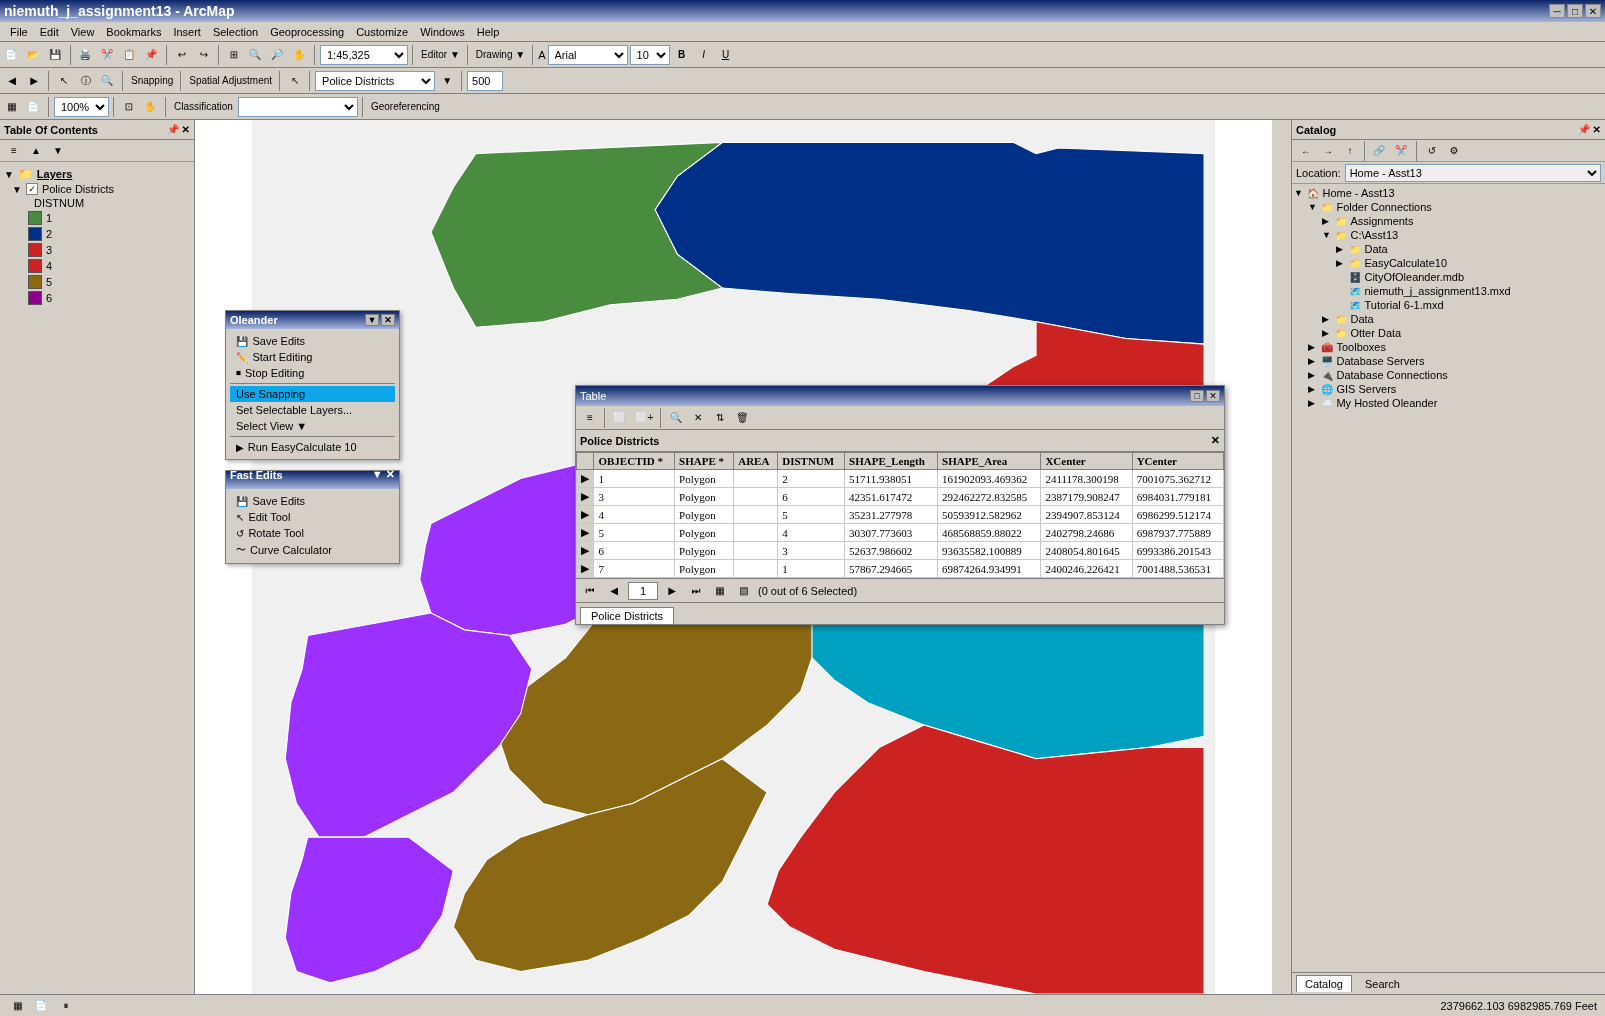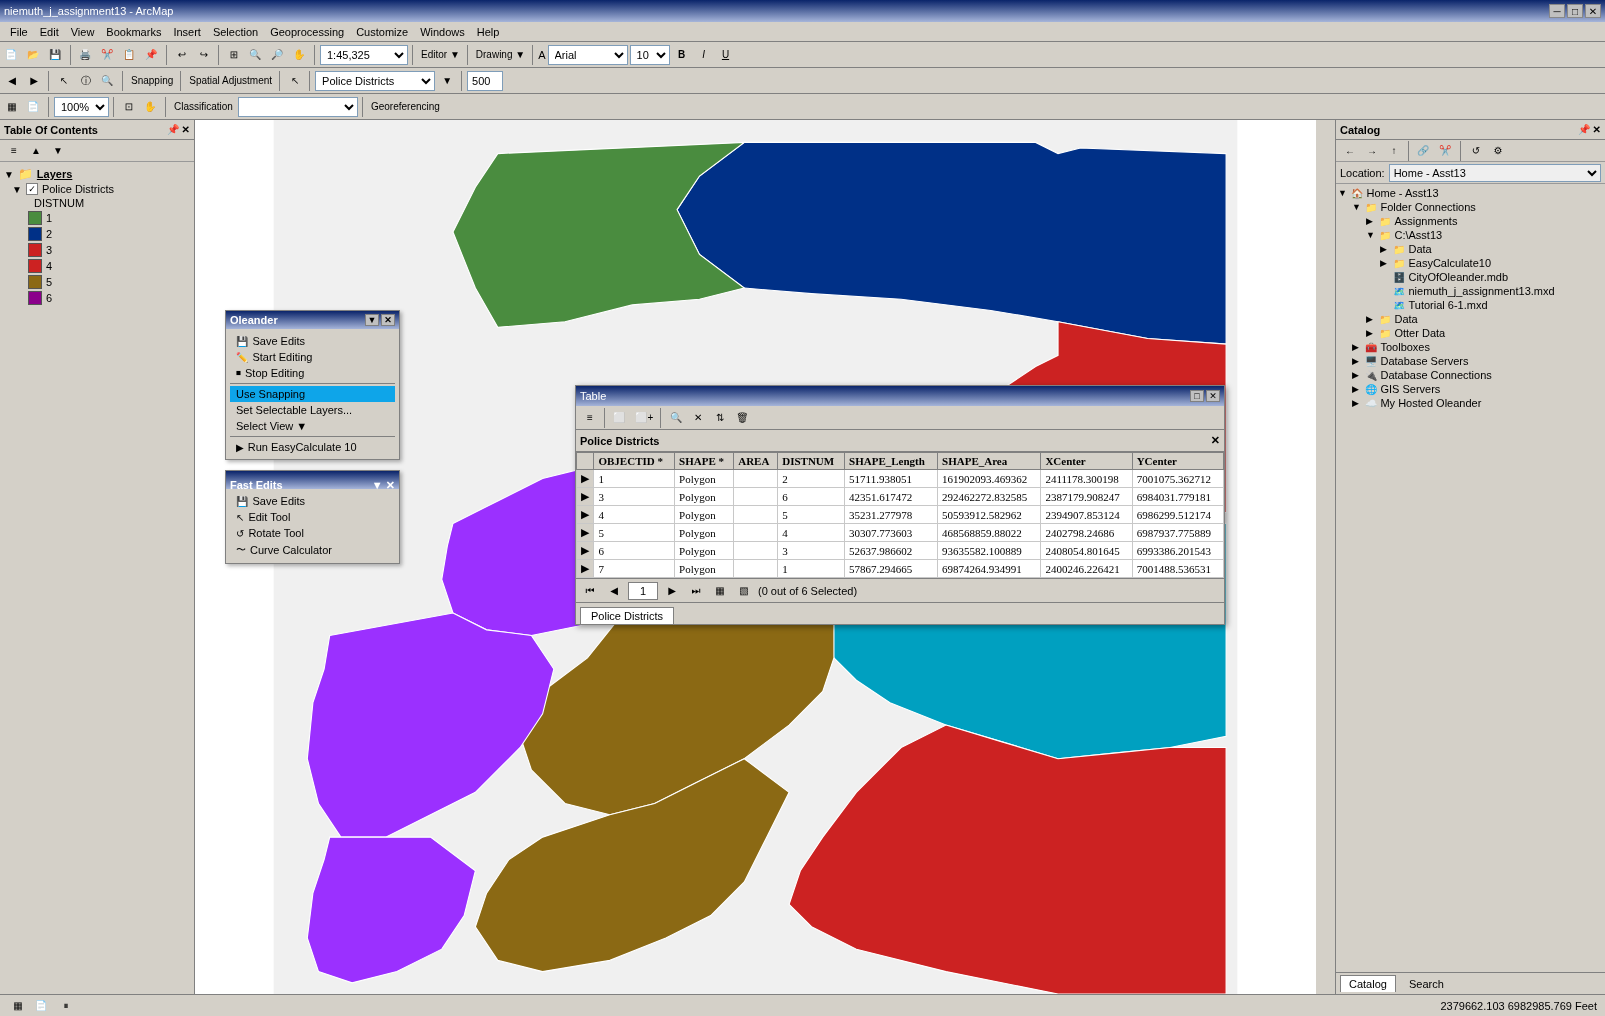--- a/index.html
+++ b/index.html
@@ -1,20 +1,20 @@
 <!DOCTYPE html>
 <html><head>
   <meta charset="utf-8">
   <style>
     * { margin: 0; padding: 0; box-sizing: border-box; }
     body { width: 1605px; height: 1016px; overflow: hidden; font-family: 'Arial', sans-serif; font-size: 11px; background: #d4d0c8; }
 
     
     #title-bar { height: 22px; background: linear-gradient(to bottom, #0a246a, #a6b5da); display: flex; align-items: center; justify-content: space-between; padding: 0 4px; color: white; }
-    #title-bar .title { font-size: 11px; font-weight: normal; }
+    #title-bar .title { font-size: 14px; font-weight: bold; }
     #title-bar .controls { display: flex; gap: 2px; }
     #title-bar .controls span { width: 16px; height: 14px; background: #c0c0c0; border: 1px solid #888; display: inline-flex; align-items: center; justify-content: center; font-size: 10px; cursor: pointer; color: #000; }
 
     
     #menu-bar { height: 20px; background: #d4d0c8; display: flex; align-items: center; padding: 0 4px; border-bottom: 1px solid #808080; }
     #menu-bar span { padding: 2px 6px; font-size: 11px; cursor: pointer; }
 
     
     .toolbar-row { height: 26px; background: #d4d0c8; border-bottom: 1px solid #808080; display: flex; align-items: center; padding: 0 2px; gap: 2px; flex-wrap: nowrap; overflow: hidden; }
     .toolbar-btn { height: 20px; min-width: 20px; background: #d4d0c8; border: 1px solid transparent; display: inline-flex; align-items: center; justify-content: center; cursor: pointer; padding: 0 2px; font-size: 10px; }
@@ -34,21 +34,21 @@
     .toc-layer-item { display: flex; align-items: center; gap: 4px; padding: 1px 0; }
     .toc-layer-item .layer-color { width: 14px; height: 14px; border: 1px solid #555; flex-shrink: 0; }
     .toc-layer-item .layer-label { font-size: 11px; }
     .toc-group { margin-left: 8px; }
     .toc-expand { font-size: 10px; cursor: pointer; }
 
     
     #map-area { flex: 1; background: white; position: relative; overflow: hidden; }
 
     
-    #catalog { width: 270px; background: #d4d0c8; border-left: 1px solid #808080; display: flex; flex-direction: column; margin-left: 19px; }
+    #catalog { width: 314px; background: #d4d0c8; border-left: 1px solid #808080; display: flex; flex-direction: column; margin-left: 19px; }
     #catalog-header { height: 20px; background: #d4d0c8; border-bottom: 1px solid #808080; display: flex; align-items: center; justify-content: space-between; padding: 0 4px; font-size: 11px; font-weight: bold; }
     #catalog-toolbar { height: 22px; display: flex; align-items: center; padding: 2px 4px; gap: 2px; background: #d4d0c8; border-bottom: 1px solid #999; }
     #catalog-location { height: 22px; display: flex; align-items: center; padding: 2px 4px; gap: 4px; border-bottom: 1px solid #999; font-size: 11px; }
     #catalog-location select { flex: 1; height: 18px; font-size: 11px; border: 1px solid #7f9db9; }
     #catalog-tree { flex: 1; overflow: auto; padding: 2px; }
     .tree-item { display: flex; align-items: center; gap: 3px; padding: 1px 0; cursor: pointer; white-space: nowrap; }
     .tree-item .tree-icon { font-size: 10px; flex-shrink: 0; }
     .tree-item .tree-label { font-size: 11px; }
     .tree-children { margin-left: 14px; }
     .tree-expand { font-size: 9px; cursor: pointer; width: 10px; }
@@ -87,21 +87,21 @@
 
     
     #map-svg { position: absolute; top: 0; left: 0; width: 100%; height: 100%; }
 
     
     #oleander-panel { top: 200px; left: 240px; width: 165px; }
 
     
     #fast-edits-panel { top: 355px; left: 240px; width: 165px; }
 
-    .panel-section-header { height: 18px; background: linear-gradient(to bottom, #0a246a, #a6b5da); display: flex; align-items: flex-start; justify-content: space-between; padding: 8px 4px; color: white; font-size: 11px; font-weight: bold; cursor: move; }
+    .panel-section-header { height: 18px; background: linear-gradient(to bottom, #0a246a, #a6b5da); display: flex; align-items: flex-end; justify-content: space-between; padding: 8px 4px; color: white; font-size: 11px; font-weight: bold; cursor: move; }
 
     
     .chk { width: 12px; height: 12px; border: 1px solid #808080; background: white; display: inline-flex; align-items: center; justify-content: center; font-size: 9px; flex-shrink: 0; }
     .chk.checked::after { content: '✓'; }
   </style>
 </head>
 <body>
 
 <div id="title-bar">
   <span class="title">niemuth_j_assignment13 - ArcMap</span>

